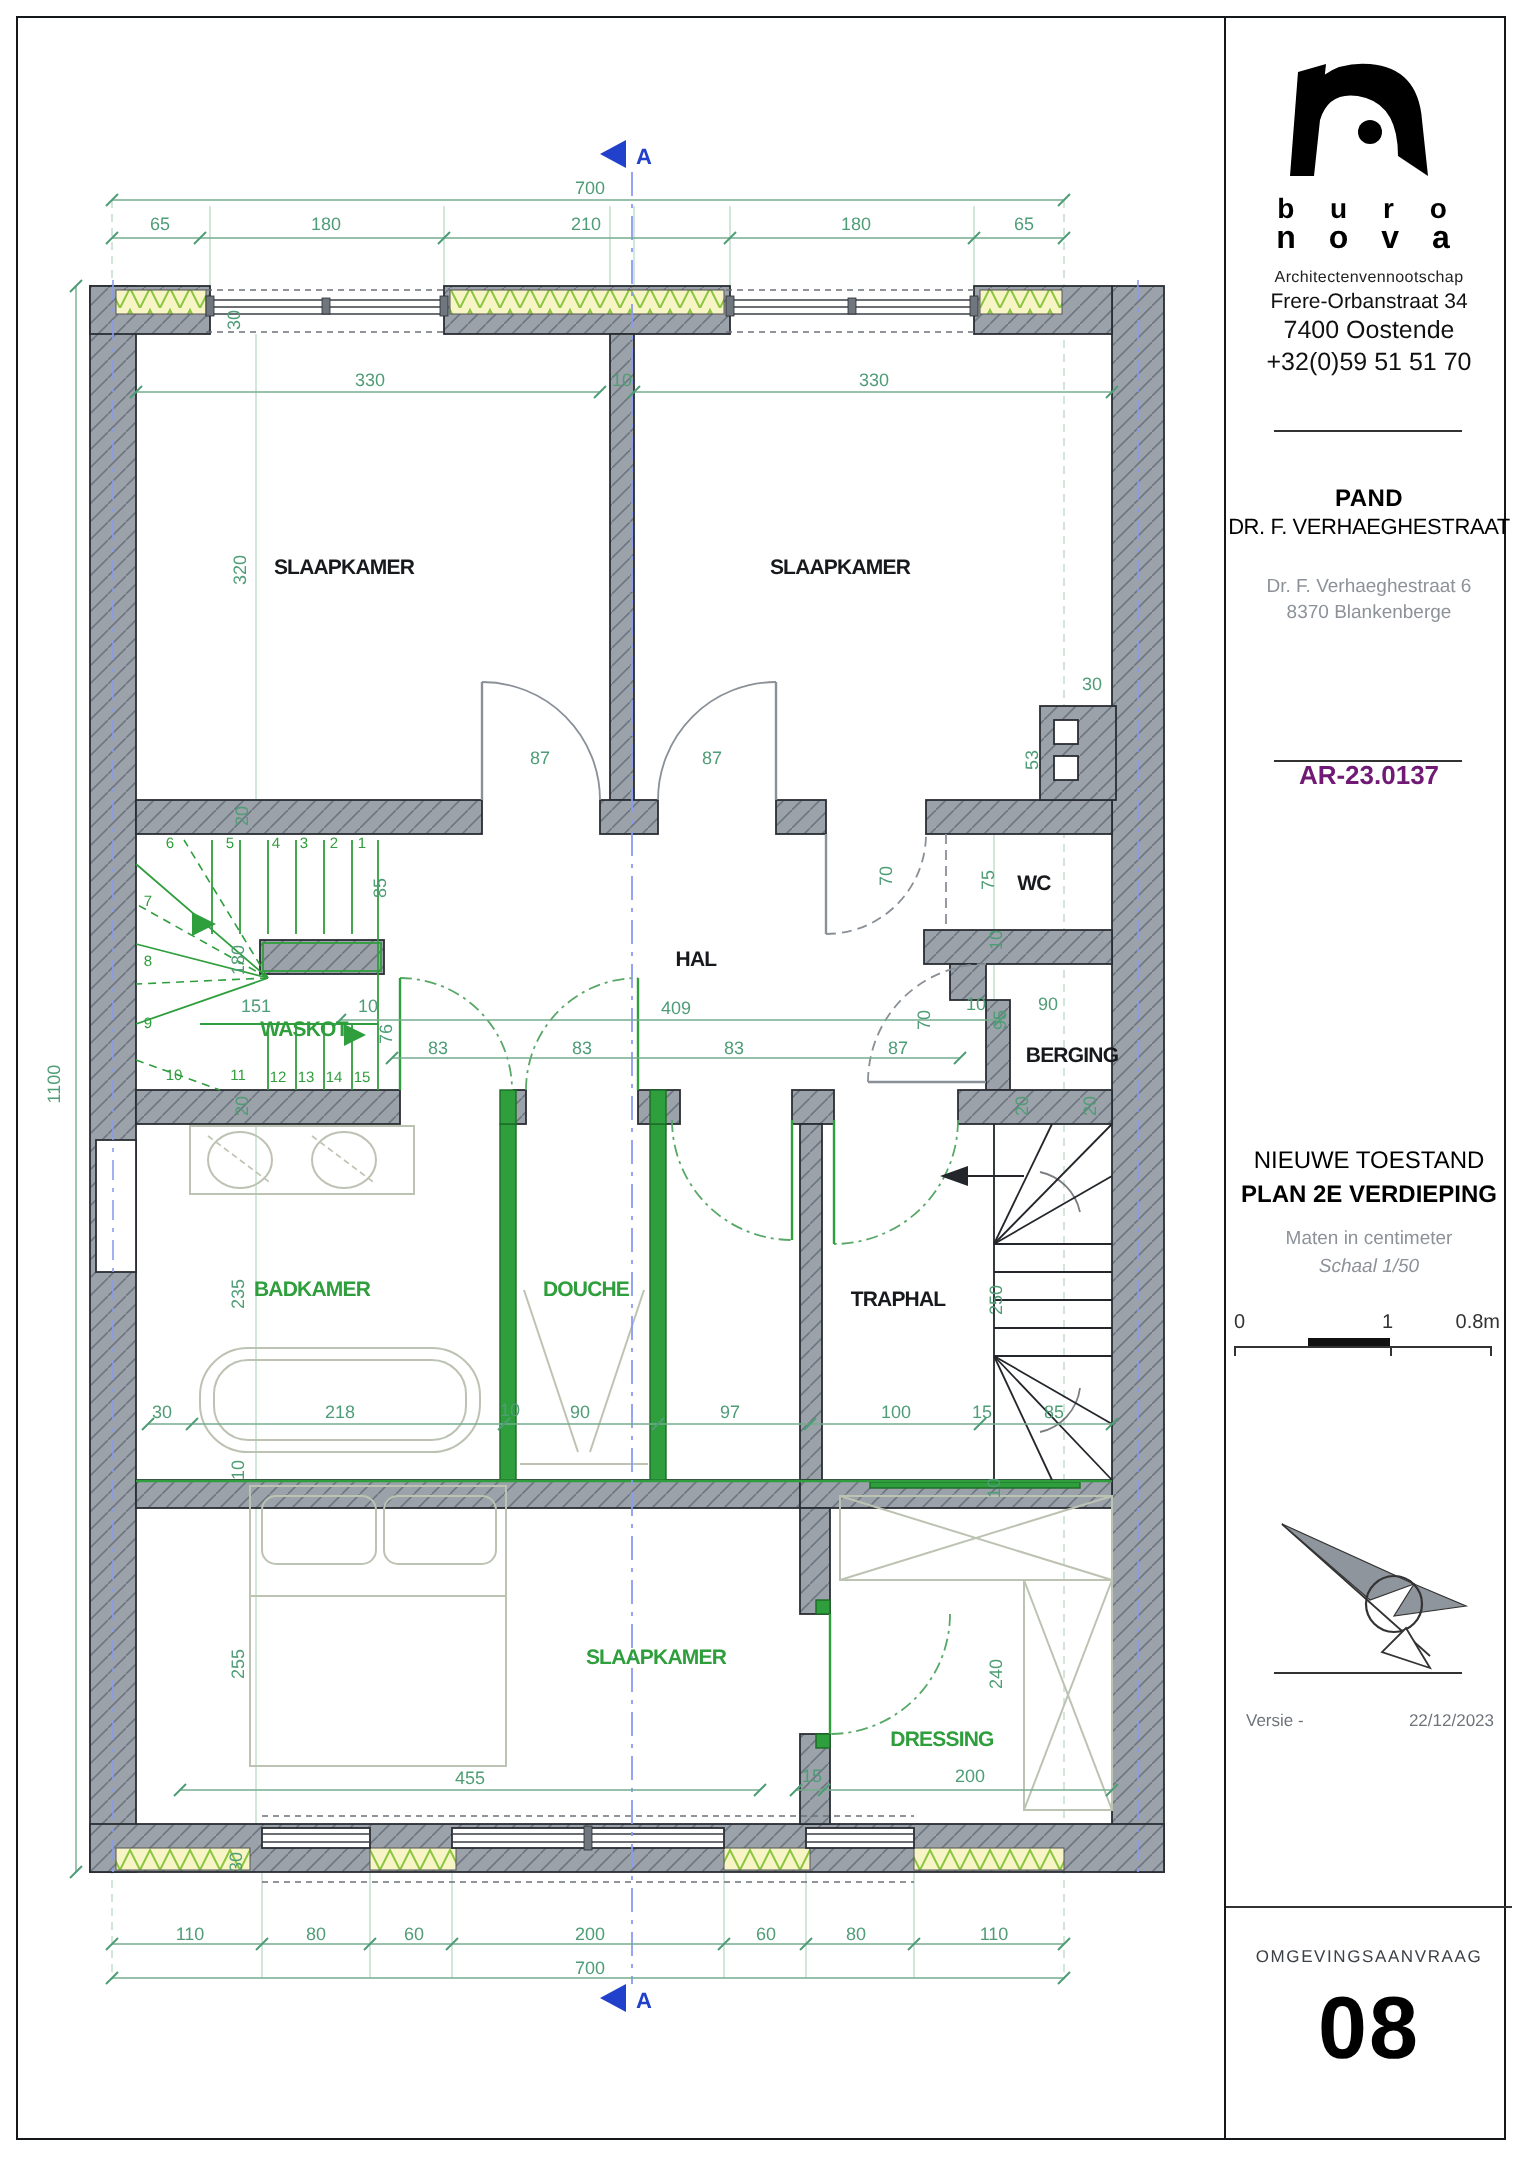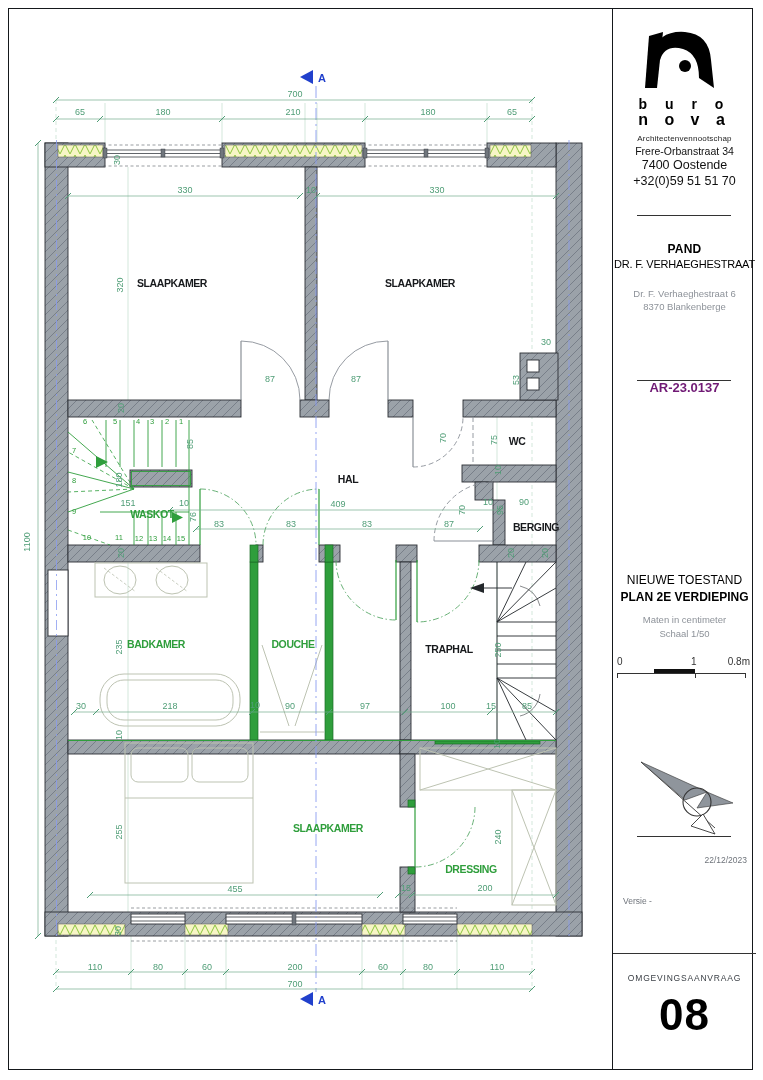--- a/index.html
+++ b/index.html
@@ -53,27 +53,27 @@
   .firm-city{top:150px;font-size:12.5px;color:#111;}
   .firm-phone{top:166px;font-size:12.5px;color:#111;}
   .proj1{top:234px;font-size:12px;font-weight:bold;color:#000;letter-spacing:0.2px;}
   .proj2{top:250px;font-size:11px;font-weight:normal;color:#000;letter-spacing:-0.2px;}
   .projaddr1{top:280px;font-size:9.5px;color:#8d9299;}
   .projaddr2{top:293px;font-size:9.5px;color:#8d9299;}
   .projref{top:328px;font-size:13px;font-weight:bold;color:#701a75;margin-top:44px;}
   .dt1{top:565px;font-size:12px;font-weight:normal;color:#000;}
   .dt2{top:582px;font-size:12px;font-weight:bold;color:#000;}
   .dt3{top:606px;font-size:9.5px;color:#8d9299;text-align:center;}
-  .dt4{top:620px;font-size:9.5px;color:#8d9299;}
+  .dt4{top:620px;font-size:9.5px;color:#8d9299;font-style:italic;}
   #scalebar{position:absolute;left:4px;top:648px;width:133px;height:28px;font-size:10px;color:#333;}
   #scalebar .num{position:absolute;top:0;}
   #sb-line{position:absolute;top:17px;left:0;width:129px;border-top:1.2px solid #333;}
   .sb-tick{position:absolute;top:17px;width:0;height:5px;border-left:1px solid #333;}
   #sb-fill{position:absolute;top:13px;left:37px;width:41px;height:4px;background:#111;}
-  .versie-l{position:absolute;left:10px;top:847px;font-size:8.5px;color:#6f747b;margin-top:41px;}
+  .versie-l{position:absolute;left:10px;top:847px;font-size:8.5px;color:#6f747b;}
   .versie-d{position:absolute;right:8px;top:847px;font-size:8.5px;color:#6f747b;}
   .doctype{top:965px;font-size:8.5px;color:#3c4147;letter-spacing:0.8px;}
   .sheetnum{top:982px;font-size:44px;font-weight:bold;color:#000;letter-spacing:1px;}
 </style>
 </head>
 <body>
 
 <div id="sheet">
   <div id="border"></div>
 

